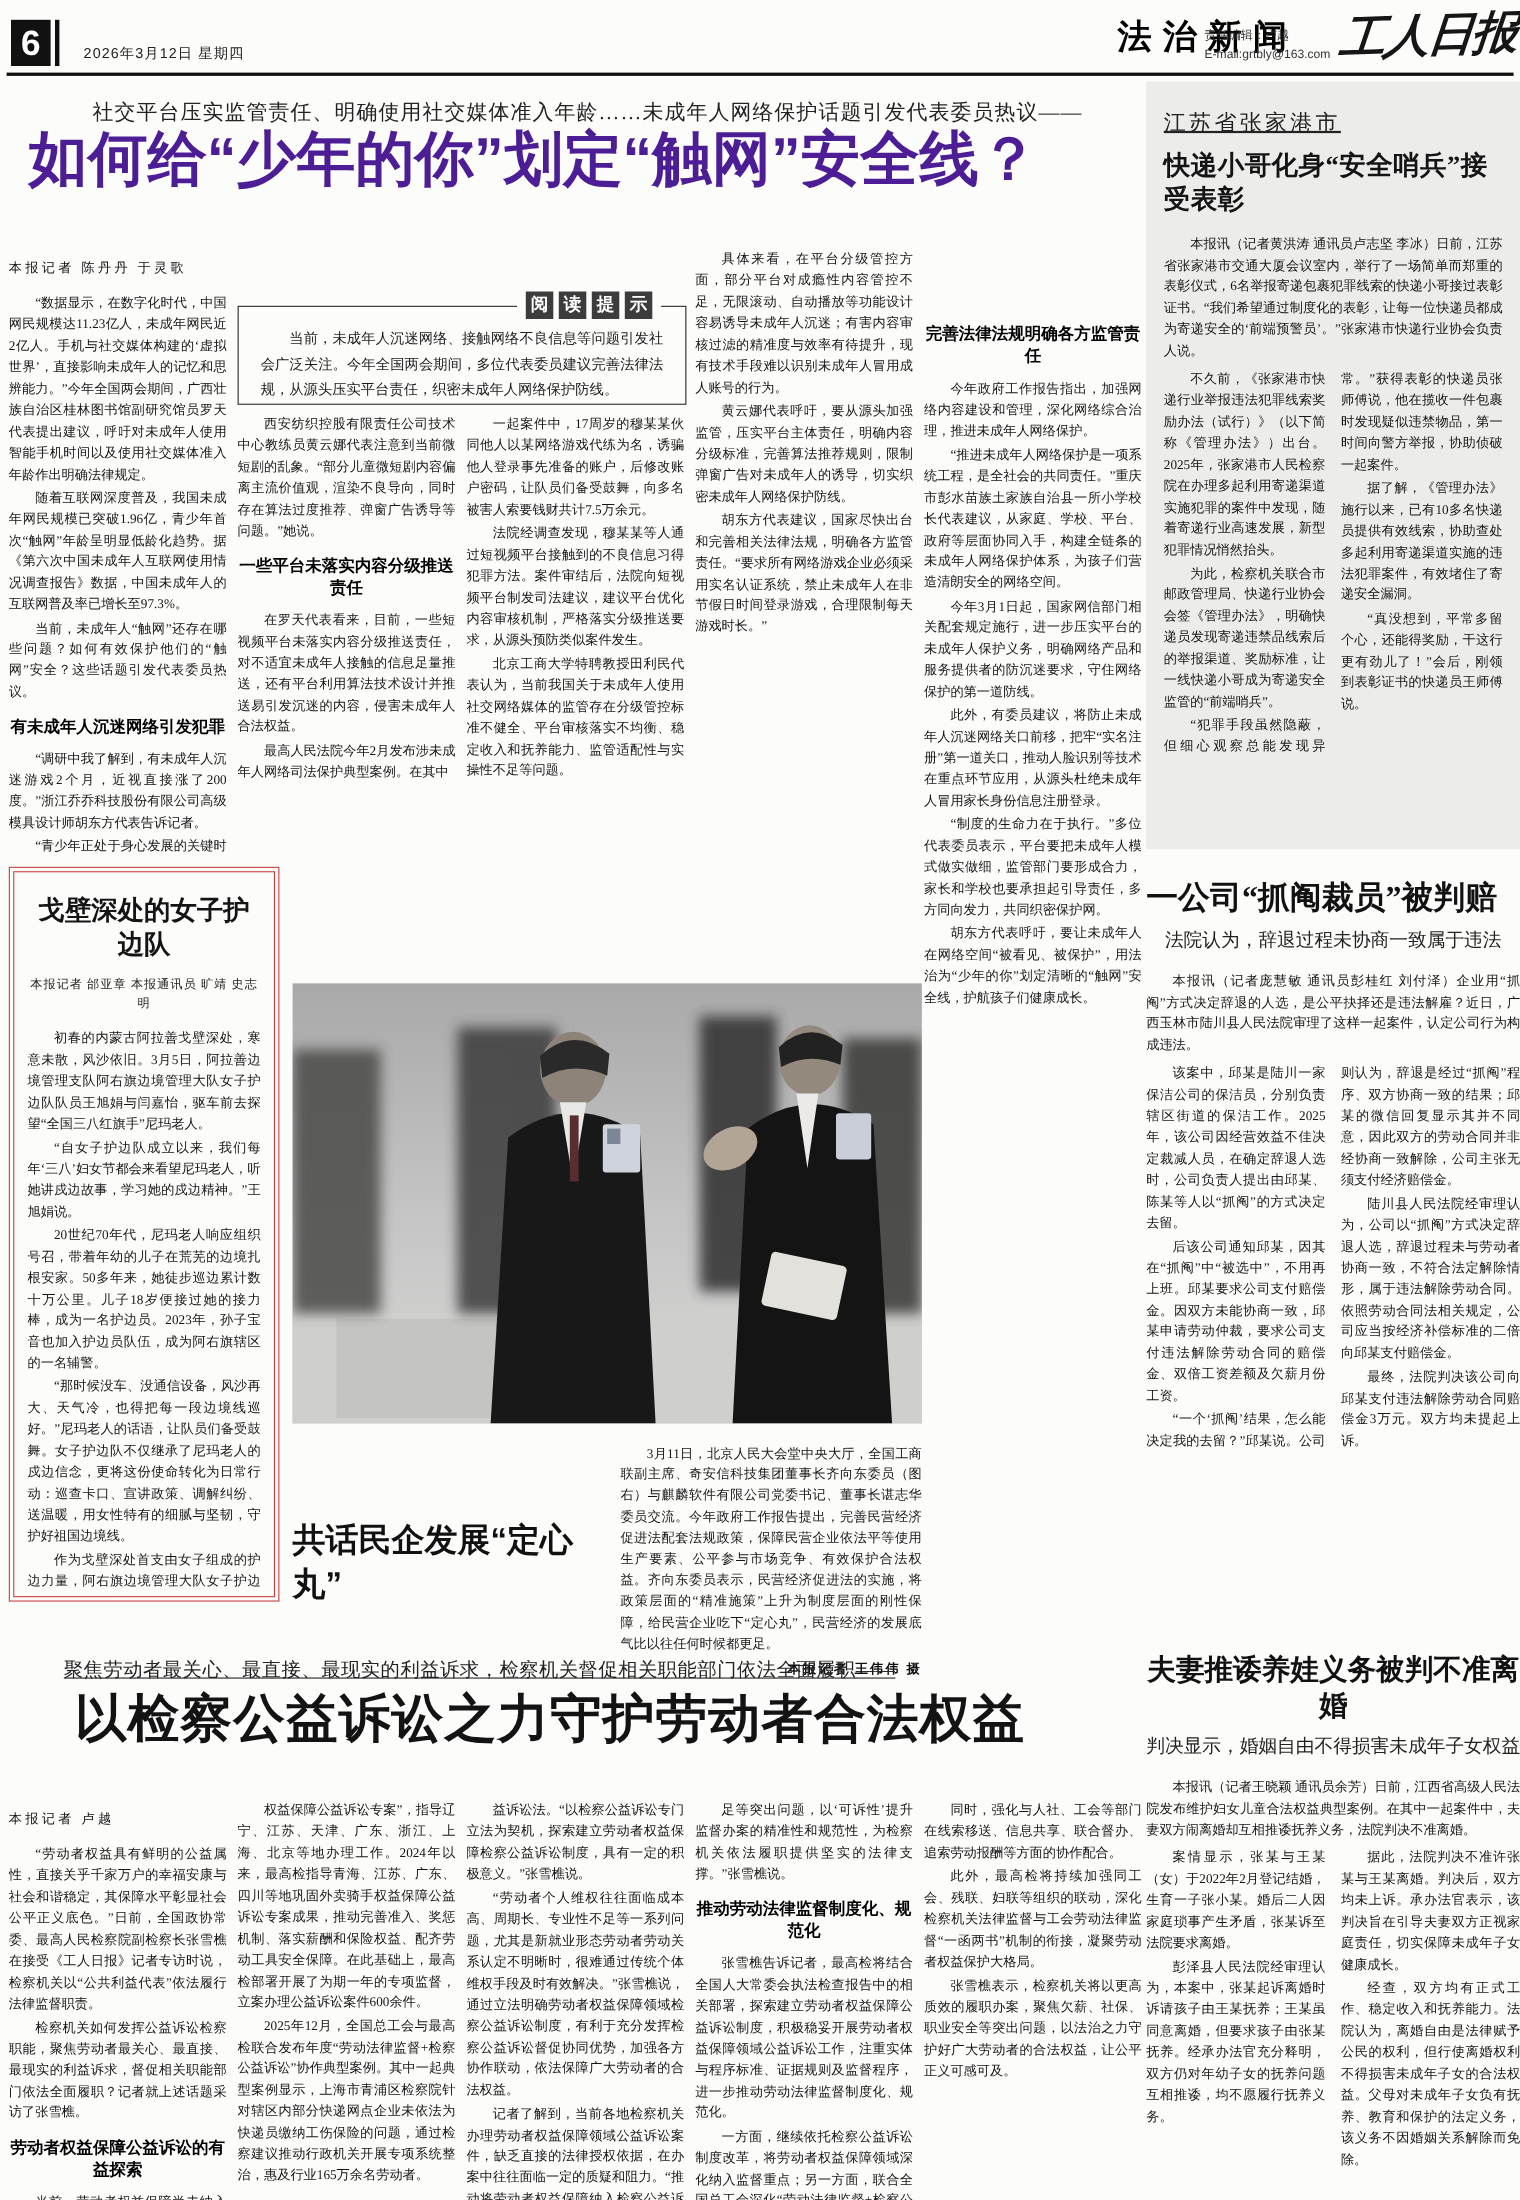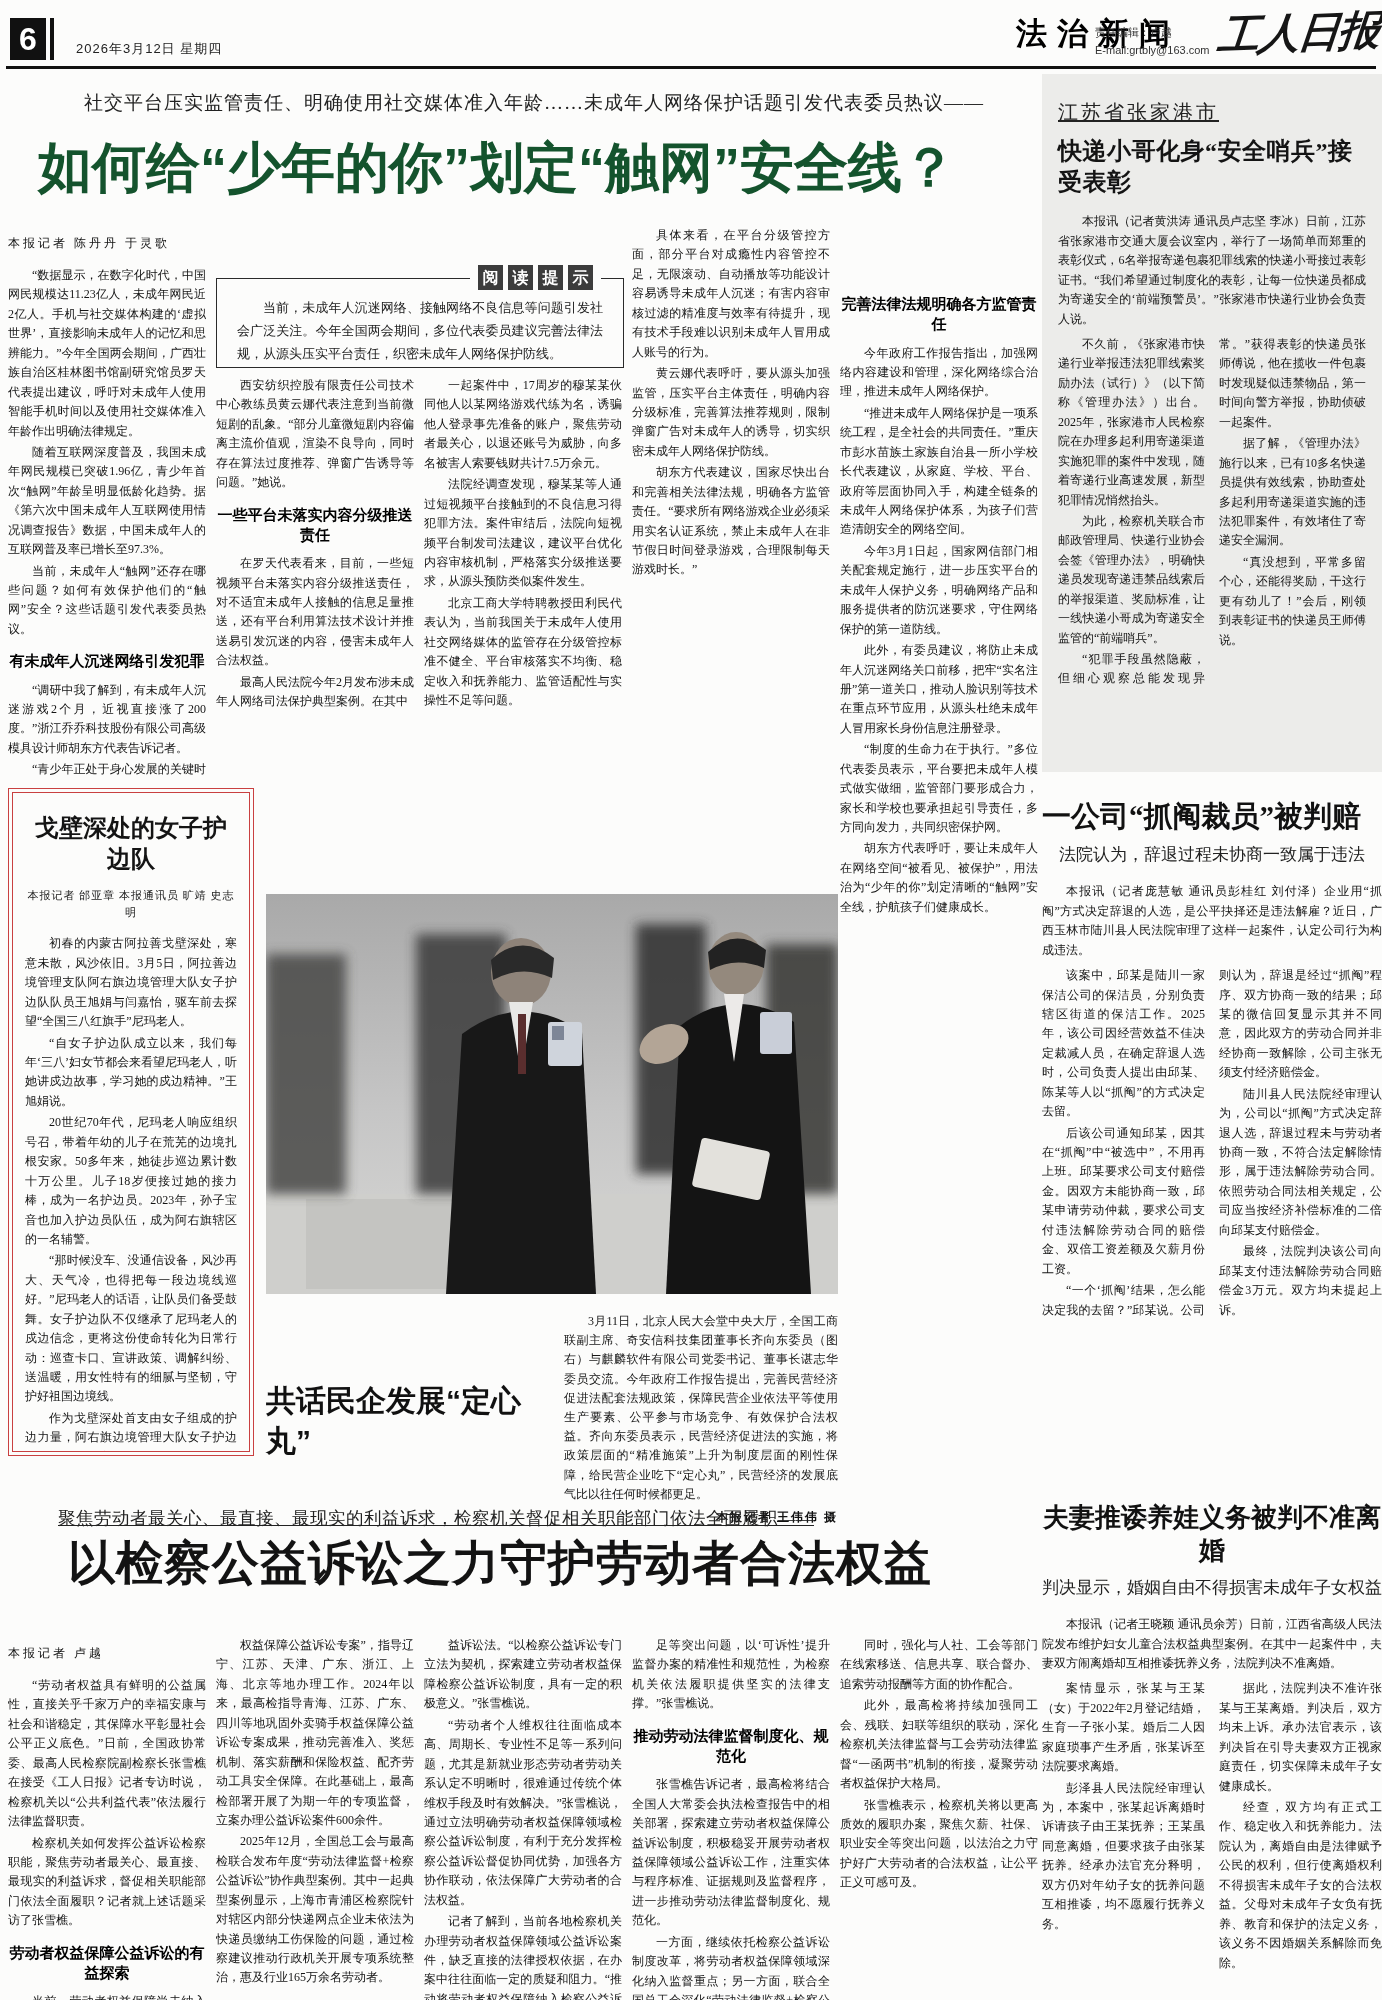--- a/index.html
+++ b/index.html
@@ -12,22 +12,22 @@
   .pagenum-bar{left:50px;top:18px;width:4px;height:42px;background:#111;}
   .page-date{left:76px;top:42px;font:13px/1 "Liberation Sans","DejaVu Sans",sans-serif;letter-spacing:1px;color:#222;}
   .section-title{left:0;top:18px;width:1180px;text-align:right;
                  font:bold 31px/1 "Liberation Sans","DejaVu Sans",sans-serif;letter-spacing:10px;color:#000;}
   .editor-info{left:1095px;top:24px;font:11px/1.6 "Liberation Sans","DejaVu Sans",sans-serif;color:#333;}
   .masthead{left:1218px;top:10px;width:160px;font:900 42px/1.1 "Liberation Serif","DejaVu Serif",serif;
             font-style:italic;transform:skewX(-7deg) rotate(-2deg);color:#161616;letter-spacing:-2px;white-space:nowrap;}
   .top-rule{left:6px;top:66px;width:1370px;height:3px;background:#111;}
   
   .main-kicker{left:84px;top:92px;font:19px/1.2 "Liberation Serif","DejaVu Serif",serif;letter-spacing:1px;color:#222;white-space:nowrap;}
-  .main-headline{left:26px;top:134px;width:1000px;
-                 font:900 54px/1.25 "Liberation Sans","DejaVu Sans",sans-serif;color:#14532d;letter-spacing:0px;white-space:nowrap;margin-left:12px;}
+  .main-headline{left:26px;top:112px;width:1000px;
+                 font:900 54px/1.25 "Liberation Sans","DejaVu Sans",sans-serif;color:#4c1d95;letter-spacing:0px;white-space:nowrap;}
   .col{position:absolute;overflow:hidden;}
   .para{font:12px/1.62 "Liberation Serif","DejaVu Serif",serif;text-align:justify;text-indent:2em;margin:0 0 2px 0;color:#141414;}
   .col-subhead{font:bold 15px/1.35 "Liberation Sans","DejaVu Sans",sans-serif;text-align:center;margin:12px 0 9px 0;color:#000;}
   .byline{font:12px/1.5 "Liberation Serif","DejaVu Serif",serif;letter-spacing:3px;margin:8px 0 14px 0;color:#111;}
   
   .tip-box{left:216px;top:278px;width:406px;height:88px;border:1.5px solid #2a2a2a;}
   .tip-label{position:absolute;top:-14px;right:22px;background:#fcfcfb;padding:0 8px;display:flex;gap:5px;align-items:center;}
   .tip-label .ch{width:25px;height:25px;background:#3c3c3c;color:#fff;font:bold 16px/25px "Liberation Sans",sans-serif;text-align:center;}
   .tip-text{padding:18px 20px 0 20px;font:13px/1.75 "Liberation Serif","DejaVu Serif",serif;text-align:justify;text-indent:2em;color:#1a1a1a;}
   
@@ -99,21 +99,21 @@
         <p class="para">“青少年正处于身心发展的关键时期，自控能力相对较弱，过度沉迷网络游戏不仅影响学业，还会对视力、骨骼等造成损伤，甚至可能引发心理问题，如焦虑、抑郁等，影响青少年的健康成长。”胡东方代表说。</p>
       </div>
   </div>
   <div class="col" style="left:216px;top:376px;width:198px;height:514px;">
       <p class="para">西安纺织控股有限责任公司技术中心教练员黄云娜代表注意到当前微短剧的乱象。“部分儿童微短剧内容偏离主流价值观，渲染不良导向，同时存在算法过度推荐、弹窗广告诱导等问题。”她说。</p>
       <div class="col-subhead">一些平台未落实内容分级推送责任</div>
       <p class="para">在罗天代表看来，目前，一些短视频平台未落实内容分级推送责任，对不适宜未成年人接触的信息足量推送，还有平台利用算法技术设计并推送易引发沉迷的内容，侵害未成年人合法权益。</p>
       <p class="para">最高人民法院今年2月发布涉未成年人网络司法保护典型案例。在其中</p>
     </div>
   <div class="col" style="left:424px;top:376px;width:198px;height:514px;">
-      <p class="para">一起案件中，17周岁的穆某某伙同他人以某网络游戏代练为名，诱骗他人登录事先准备的账户，聚焦劳动者最关心，以退还账号为威胁，向多名被害人索要钱财共计7.5万余元。</p>
+      <p class="para">一起案件中，17周岁的穆某某伙同他人以某网络游戏代练为名，诱骗他人登录事先准备的账户，后修改账户密码，让队员们备受鼓舞，向多名被害人索要钱财共计7.5万余元。</p>
       <p class="para">法院经调查发现，穆某某等人通过短视频平台接触到的不良信息习得犯罪方法。案件审结后，法院向短视频平台制发司法建议，建议平台优化内容审核机制，严格落实分级推送要求，从源头预防类似案件发生。</p>
       <p class="para">北京工商大学特聘教授田利民代表认为，当前我国关于未成年人使用社交网络媒体的监管存在分级管控标准不健全、平台审核落实不均衡、稳定收入和抚养能力、监管适配性与实操性不足等问题。</p>
     </div>
   <div class="col" style="left:632px;top:226px;width:198px;height:664px;">
       <p class="para">具体来看，在平台分级管控方面，部分平台对成瘾性内容管控不足，无限滚动、自动播放等功能设计容易诱导未成年人沉迷；有害内容审核过滤的精准度与效率有待提升，现有技术手段难以识别未成年人冒用成人账号的行为。</p>
       <p class="para">黄云娜代表呼吁，要从源头加强监管，压实平台主体责任，明确内容分级标准，完善算法推荐规则，限制弹窗广告对未成年人的诱导，切实织密未成年人网络保护防线。</p>
       <p class="para">胡东方代表建议，国家尽快出台和完善相关法律法规，明确各方监管责任。“要求所有网络游戏企业必须采用实名认证系统，禁止未成年人在非节假日时间登录游戏，合理限制每天游戏时长。”</p>
     </div>
   <div class="col" style="left:840px;top:282px;width:198px;height:880px;">
       <div class="col-subhead">完善法律法规明确各方监管责任</div>

